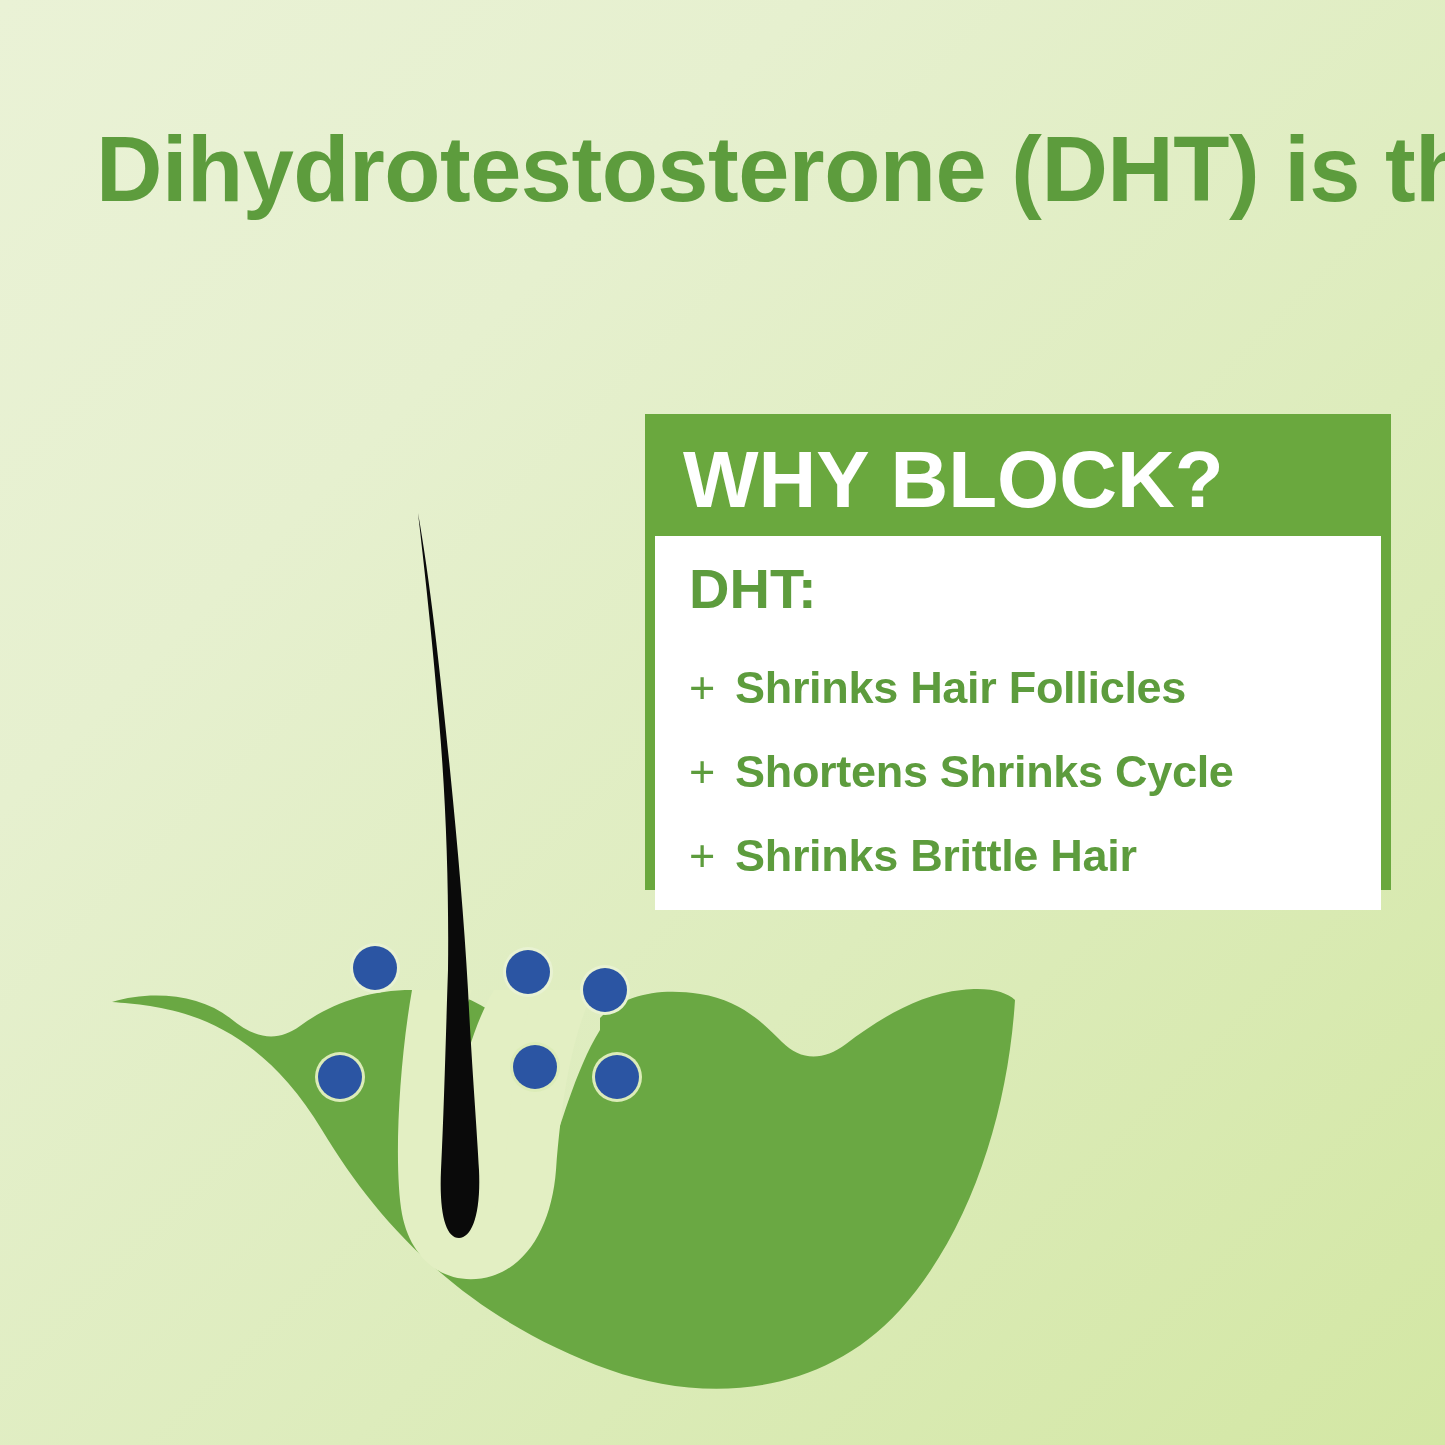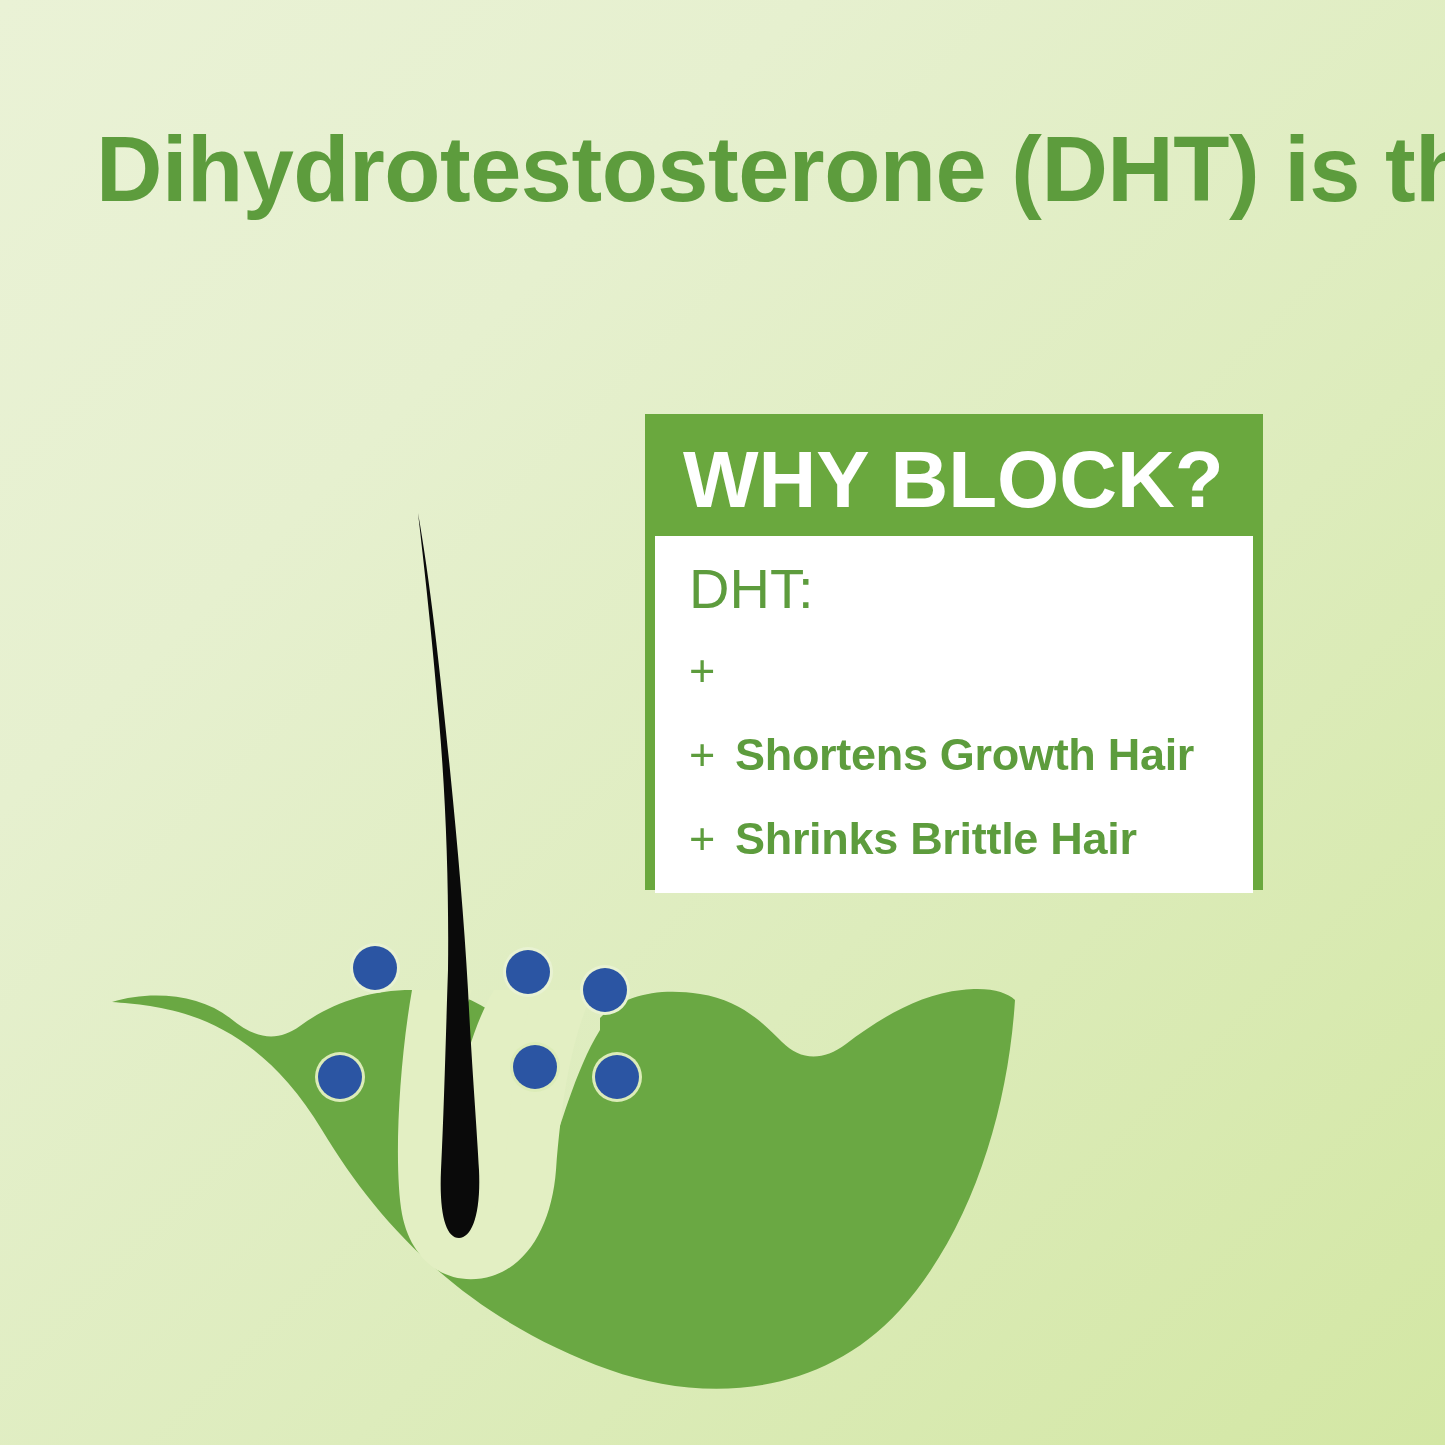--- a/index.html
+++ b/index.html
@@ -37,21 +37,21 @@
   }
   #headline .hl-strong {
     font-weight: 900;
   }
 
   
   #card {
     position: absolute;
     left: 645px;
     top: 414px;
-    width: 618px;
+    width: 746px;
     height: 476px;
     background: #6aa83e;
     box-sizing: border-box;
     padding: 10px;
     display: flex;
     flex-direction: column;
   }
   #card-header {
     height: 112px;
     flex: 0 0 112px;
@@ -74,23 +74,23 @@
     background: #ffffff;
     box-sizing: border-box;
     padding: 22px 20px 16px 34px;
     display: flex;
     flex-direction: column;
   }
   #body-lead {
     color: #5d9c3d;
     font-size: 56px;
     line-height: 62px;
-    font-weight: 400;
-    font-stretch: condensed;
-    margin-bottom: 13px;
+    font-weight: 700;
+    font-stretch: condensed;
+    margin-bottom: 30px;
   }
   #bullet-list {
     list-style: none;
     margin: 0;
     padding: 0;
     display: flex;
     flex-direction: column;
     gap: 8px;
   }
   #bullet-list li {
@@ -209,24 +209,25 @@
 
   <div id="card">
     <div id="card-header">
       <div id="card-title">WHY BLOCK?</div>
     </div>
     <div id="card-body">
       <div id="body-lead">DHT:</div>
       <ul id="bullet-list">
         <li>
           <span class="bullet-mark">+</span>
+          <span class="bullet-text">Shrinks Hair Follicles</span>
         </li>
         <li>
           <span class="bullet-mark">+</span>
-          <span class="bullet-text">Shortens Growth Hair</span>
+          <span class="bullet-text">Shortens Shrinks Cycle</span>
         </li>
         <li>
           <span class="bullet-mark">+</span>
           <span class="bullet-text">Shrinks Brittle Hair</span>
         </li>
       </ul>
     </div>
   </div>
 
 </div>

